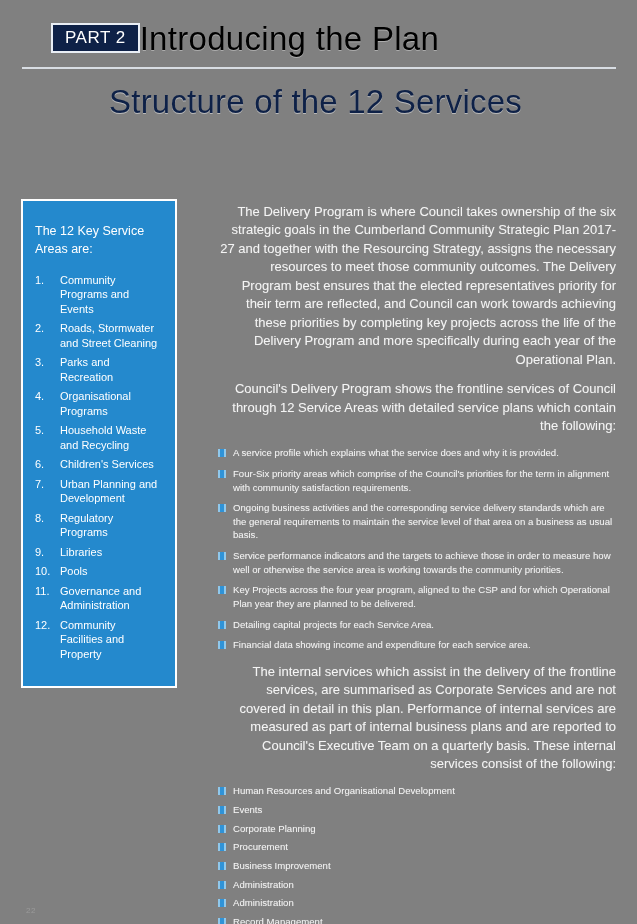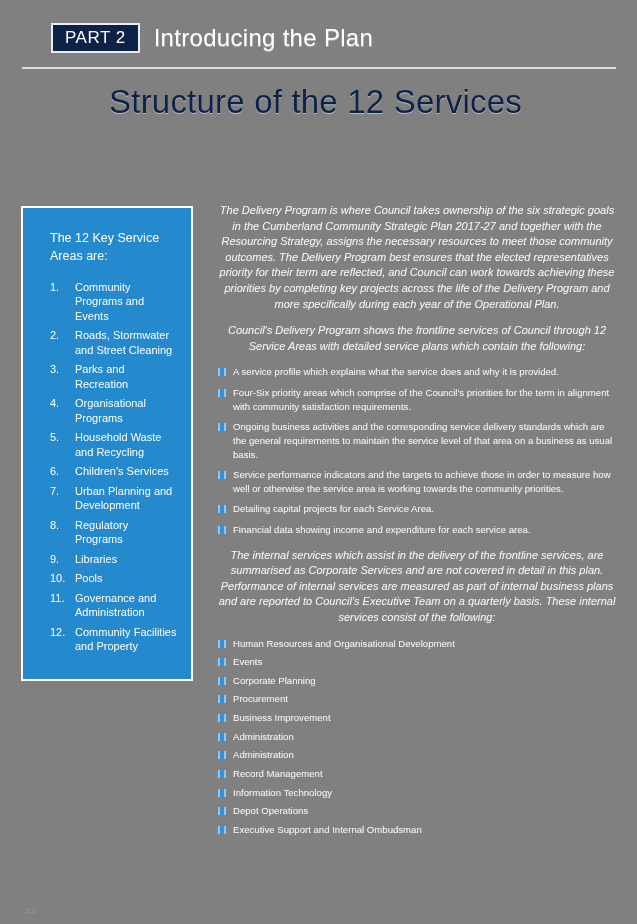--- a/index.html
+++ b/index.html
@@ -28,40 +28,39 @@
     position: absolute;
     left: 0;
     top: 0;
     width: 637px;
     padding: 18px 22px 0 22px;
   }
 
   .header-row {
     display: flex;
     align-items: center;
-    gap: 14px;
     height: 40px;
     padding-left: 29px;
   }
 
   .part-badge {
     background: #0e2147;
     border: 2px solid #e9eef5;
     color: #ffffff;
     font-size: 17px;
     letter-spacing: 0.5px;
     padding: 4px 12px 5px 12px;
     line-height: 1;
     white-space: nowrap;
     font-weight: 400;
   }
 
   .part-title {
-    color: #ffffff;
-    font-size: 24px;
+    color: #000000;
+    font-size: 33px;
     font-weight: 400;
     line-height: 1;
     letter-spacing: 0.3px;
     white-space: nowrap;
     text-shadow: 0 1px 0 rgba(255,255,255,0.35);
   }
 
   .header-rule {
     margin-top: 9px;
     height: 2px;
@@ -78,25 +77,25 @@
     line-height: 1.05;
     letter-spacing: 0.2px;
     text-shadow: 0 1px 0 rgba(255,255,255,0.45);
     padding-right: 6px;
   }
 
   
   .sidebar {
     position: absolute;
     left: 21px;
-    top: 206px;
-    width: 172px;
+    top: 199px;
+    width: 156px;
     background: #2489cd;
     border: 2px solid #ffffff;
-    padding: 22px 14px 20px 27px;
+    padding: 22px 14px 20px 12px;
   }
 
   .sidebar-heading {
     color: #ffffff;
     font-size: 12.5px;
     line-height: 1.42;
     font-weight: 400;
     margin-bottom: 14px;
     max-width: 140px;
   }
@@ -126,27 +125,26 @@
   
   .main {
     position: absolute;
     left: 218px;
     top: 203px;
     width: 398px;
     color: #f2f2f2;
   }
 
   .body-text {
-    font-size: 11px;
+    font-size: 13px;
     line-height: 1.42;
     color: #f4f4f4;
     margin-bottom: 11px;
-    text-align: center;
+    text-align: right;
     text-shadow: 0 0 1px rgba(255,255,255,0.25);
-    font-style: italic;
   }
 
   .bullet-list {
     list-style: none;
     margin-bottom: 11px;
   }
 
   .bullet-list li {
     display: flex;
     gap: 7px;
@@ -271,20 +269,24 @@
       <li>
         <span class="bullet-marker"></span>
         <span class="bullet-text">Ongoing business activities and the corresponding service delivery standards which are the general requirements to maintain the service level of that area on a business as usual basis.</span>
       </li>
       <li>
         <span class="bullet-marker"></span>
         <span class="bullet-text">Service performance indicators and the targets to achieve those in order to measure how well or otherwise the service area is working towards the community priorities.</span>
       </li>
       <li>
         <span class="bullet-marker"></span>
+        <span class="bullet-text">Key Projects across the four year program, aligned to the CSP and for which Operational Plan year they are planned to be delivered.</span>
+      </li>
+      <li>
+        <span class="bullet-marker"></span>
         <span class="bullet-text">Detailing capital projects for each Service Area.</span>
       </li>
       <li>
         <span class="bullet-marker"></span>
         <span class="bullet-text">Financial data showing income and expenditure for each service area.</span>
       </li>
     </ul>
 
     <p class="body-text">The internal services which assist in the delivery of the frontline services, are summarised as Corporate Services and are not covered in detail in this plan. Performance of internal services are measured as part of internal business plans and are reported to Council's Executive Team on a quarterly basis. These internal services consist of the following:</p>
 

